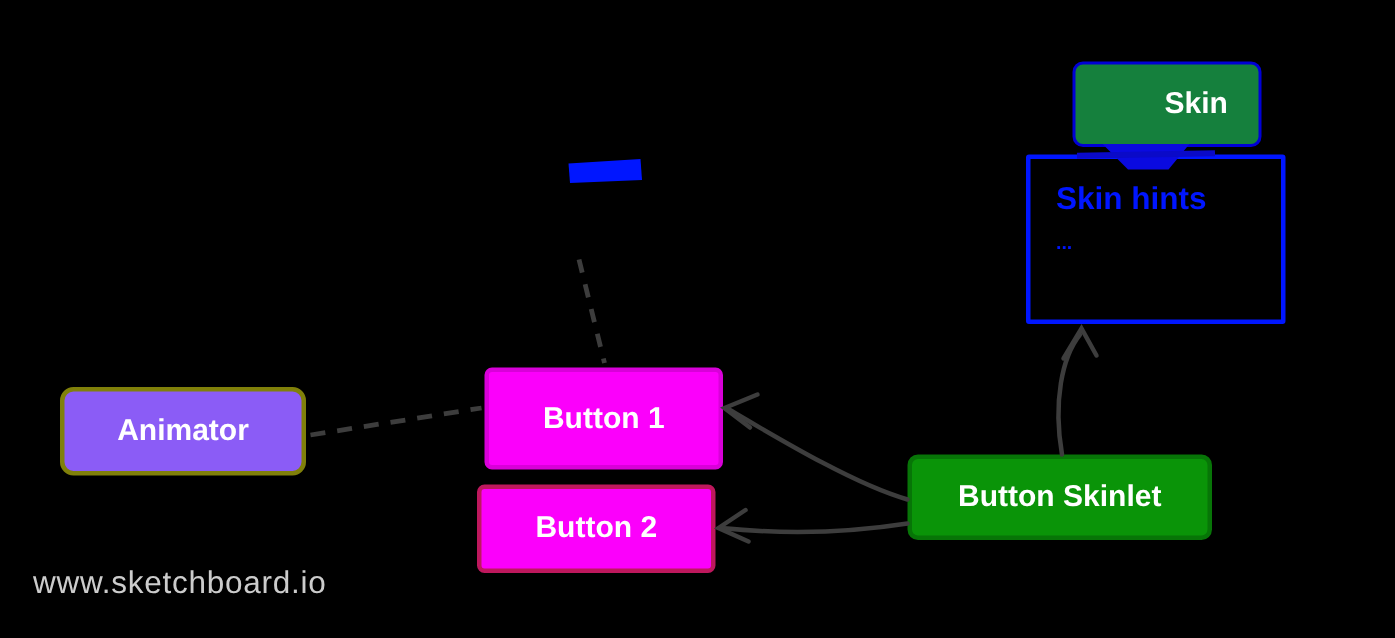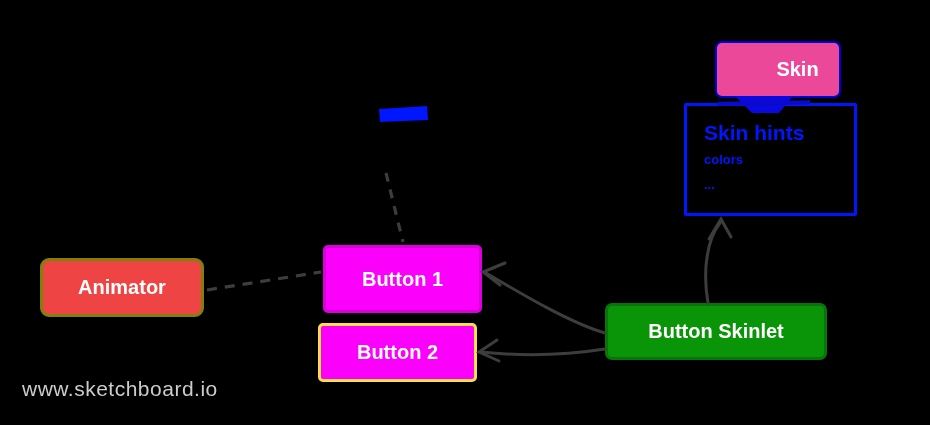--- a/index.html
+++ b/index.html
@@ -18,36 +18,36 @@
     align-items: center;
     justify-content: center;
     font-weight: bold;
     font-size: 20px;
     color: #ffffff;
     text-align: center;
   }
   
   .node-skin {
     left: 715px; top: 41px; width: 126px; height: 57px;
-    background: #ec4899; border: 2px solid #0000d6; border-radius: 7px; padding-left: 39px;
+    background: #15803d; border: 2px solid #0000d6; border-radius: 7px; padding-left: 39px;
   }
   .node-animator {
     left: 40px; top: 258px; width: 164px; height: 59px;
-    background: #ef4444; border: 3px solid #80800a; border-radius: 9px;
+    background: #8b5cf6; border: 3px solid #80800a; border-radius: 9px;
   }
   .node-button1 {
     left: 323px; top: 245px; width: 159px; height: 68px;
     background: #fb00fb; border: 3px solid #d900d9; border-radius: 5px;
   }
   .node-button2 {
     left: 318px; top: 323px; width: 159px; height: 59px;
-    background: #fb00fb; border: 3px solid #fde047; border-radius: 5px;
+    background: #fb00fb; border: 3px solid #be185d; border-radius: 5px;
   }
   .node-button-skinlet {
-    left: 605px; top: 303px; width: 222px; height: 57px;
+    left: 605px; top: 303px; width: 203px; height: 57px;
     background: #0a9408; border: 3px solid #077507; border-radius: 7px;
   }
   
   .node-local-skin-hints {
     left: 319px; top: 115px; width: 172px; height: 54px;
     background: transparent; border: 3px solid #0016ff; border-radius: 2px;
     color: #0016ff; font-size: 19px;
   }
   .node-skin-hints {
     left: 684px; top: 103px; width: 173px; height: 113px;
@@ -76,21 +76,20 @@
 <body>
 
 <div class="stage">
 
   <div class="node node-skin">
     <span>Skin</span>
   </div>
 
   <div class="node node-skin-hints">
     <div class="skin-hints-title">Skin hints</div>
-    <div class="skin-hints-item">colors</div>
     <div class="skin-hints-item ellipsis">...</div>
   </div>
 
 
   <div class="node node-animator">
     <span>Animator</span>
   </div>
 
   <div class="node node-button1">
     <span>Button 1</span>

